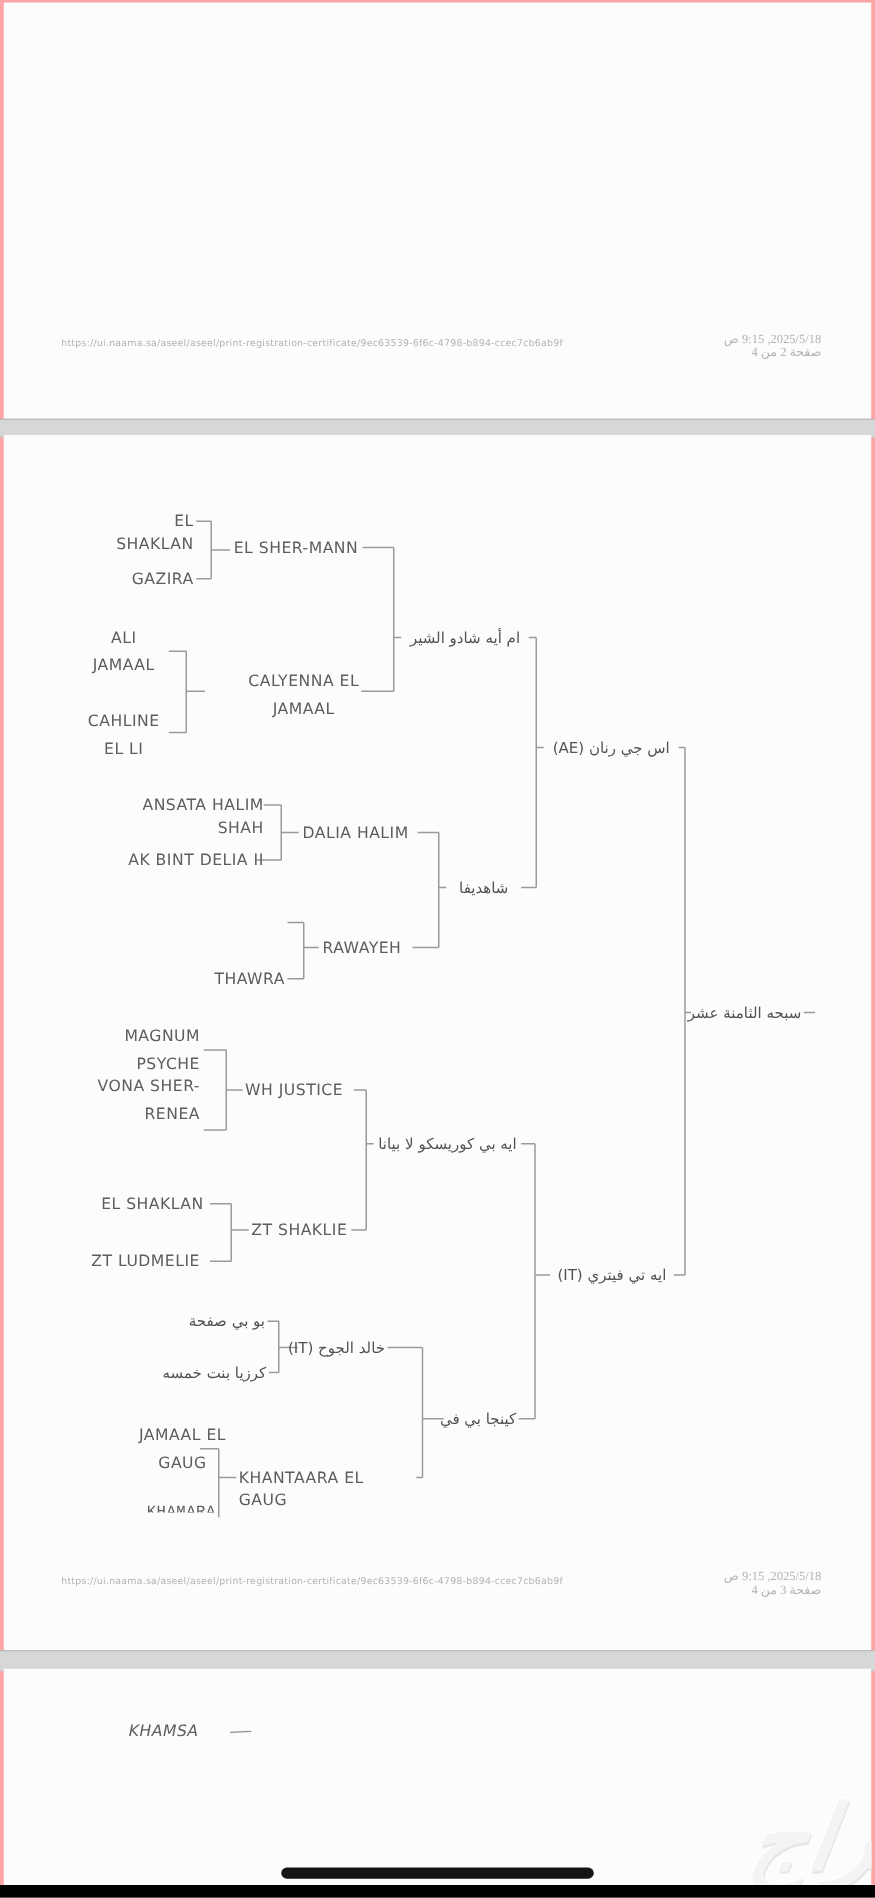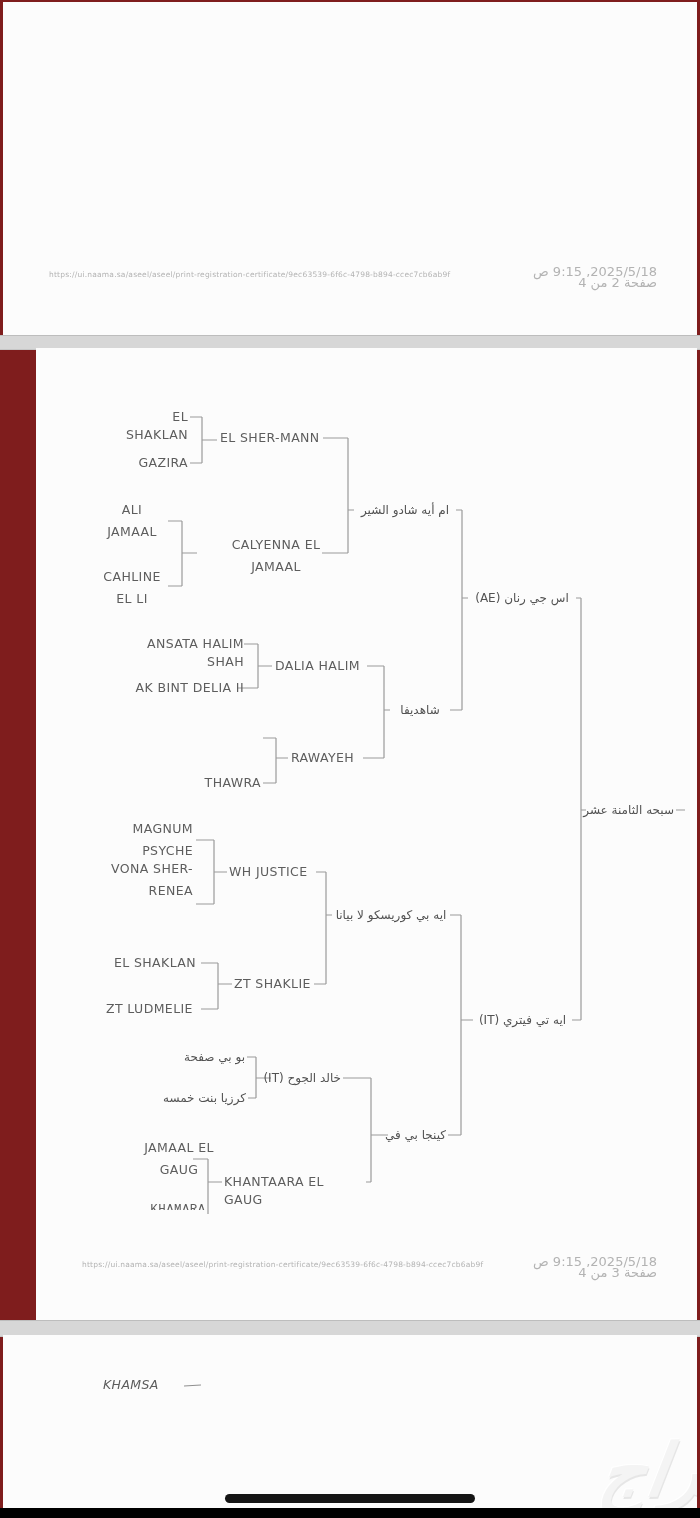--- a/index.html
+++ b/index.html
@@ -1,34 +1,34 @@
 <!DOCTYPE html>
 <html><head>
 <meta charset="utf-8">
 <style>
   html,body{margin:0;padding:0;background:#0e0e0e;}
-  .screen{position:relative;width:700px;height:1518px;background:#7f1d1d;overflow:hidden;
+  .screen{position:relative;width:700px;height:1518px;background:#fca5a5;overflow:hidden;
           font-family:"DejaVu Sans",sans-serif;}
   .page{position:absolute;left:3px;right:3px;background:#fcfcfc;overflow:hidden;}
   .gap{position:absolute;left:0;right:0;background:#d7d7d7;border-top:1px solid #bdbdbd;border-bottom:1px solid #c6c6c6;}
   #page1{top:2px;height:333px;}
-  #page2{top:348px;height:972px;margin-left:33px;}
+  #page2{top:348px;height:972px;}
   #page3{top:1335px;height:173px;font-style:italic;}
   #gap1{top:335px;height:13px;}
   #gap2{top:1320px;height:15px;}
   .blackbar{position:absolute;left:0;right:0;top:1508px;height:10px;background:#000;}
   .home-indicator{position:absolute;top:1494px;left:225px;width:250px;height:9px;border-radius:5px;background:#151515;}
   .lines{position:absolute;left:0;top:0;}
   .n{position:absolute;font-size:12.5px;line-height:18px;color:#5d5d5d;letter-spacing:.4px;white-space:normal;}
   .n2{line-height:22px;}
   .na{position:absolute;font-size:12px;line-height:18px;color:#525252;direction:rtl;
       text-align:center;white-space:nowrap;}
   .clip{overflow:hidden;font-family:Liberation Mono, monospace;}
   .furl{position:absolute;font-size:7.5px;color:#b3b3b3;letter-spacing:.2px;white-space:nowrap;}
-  .fright{position:absolute;font-size:13px;color:#b3b3b3;text-align:right;direction:rtl;line-height:11px;}
+  .fright{position:absolute;font-size:10px;color:#b3b3b3;text-align:right;direction:rtl;line-height:11px;font-family:Liberation Serif, serif;}
   .fright span{display:block;}
   .khamsa-dash{position:absolute;width:17px;height:0;border-top:1.5px solid #8f8f8f;transform:rotate(-3deg);}
   .watermark{position:absolute;left:488px;top:95px;width:260px;font-size:72px;font-weight:bold;
              color:#f4f4f4;text-shadow:1px 2px 0 #e6e6e6,-1px -1px 0 #ffffff;
              transform:skewX(-10deg) rotate(-2deg);direction:rtl;white-space:nowrap;}
 </style>
 </head>
 <body>
 
 <div class="screen">

